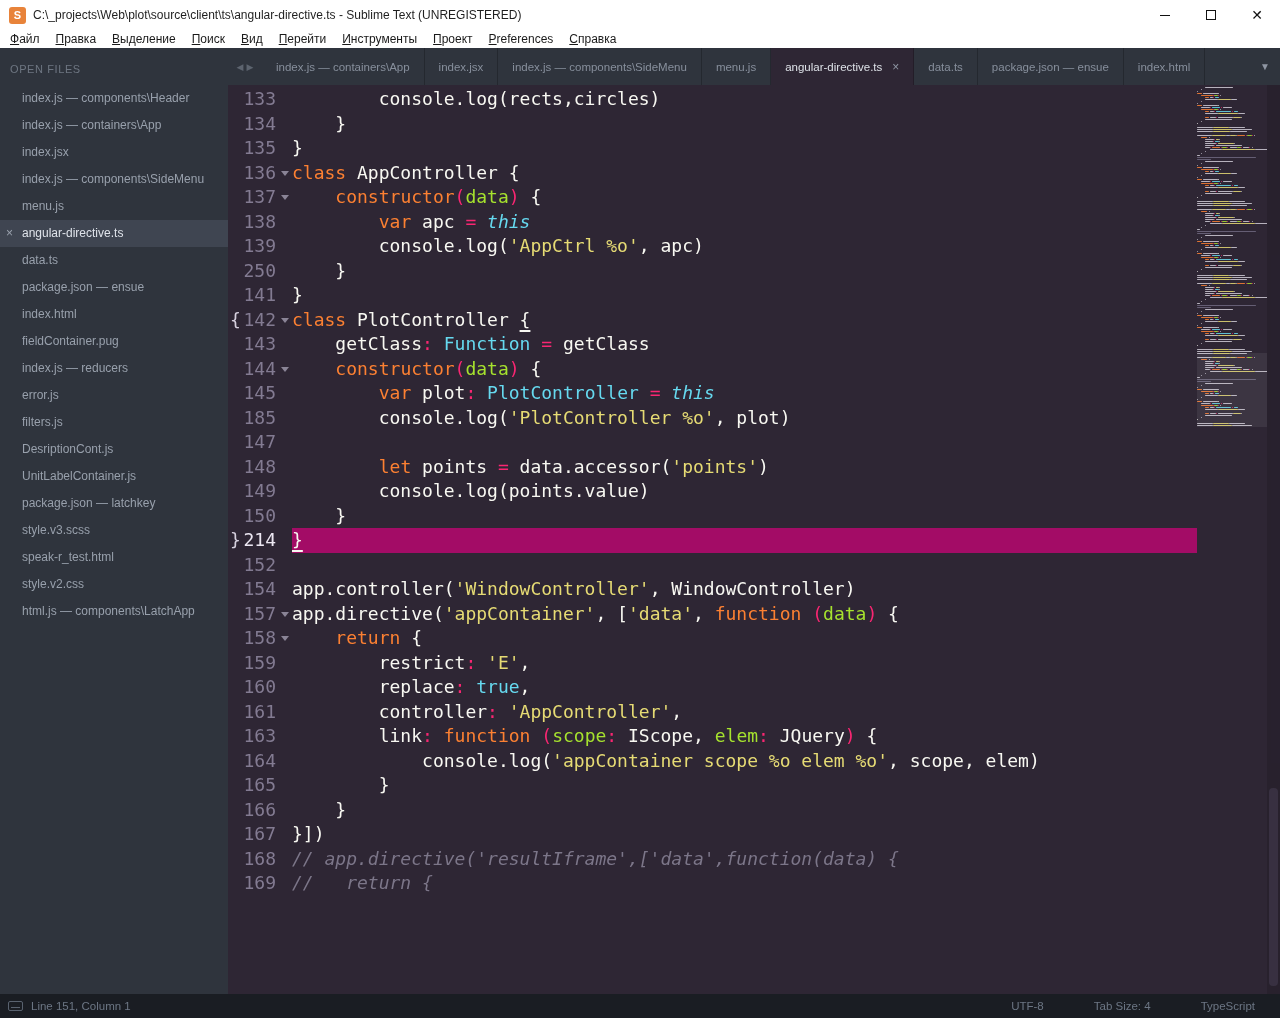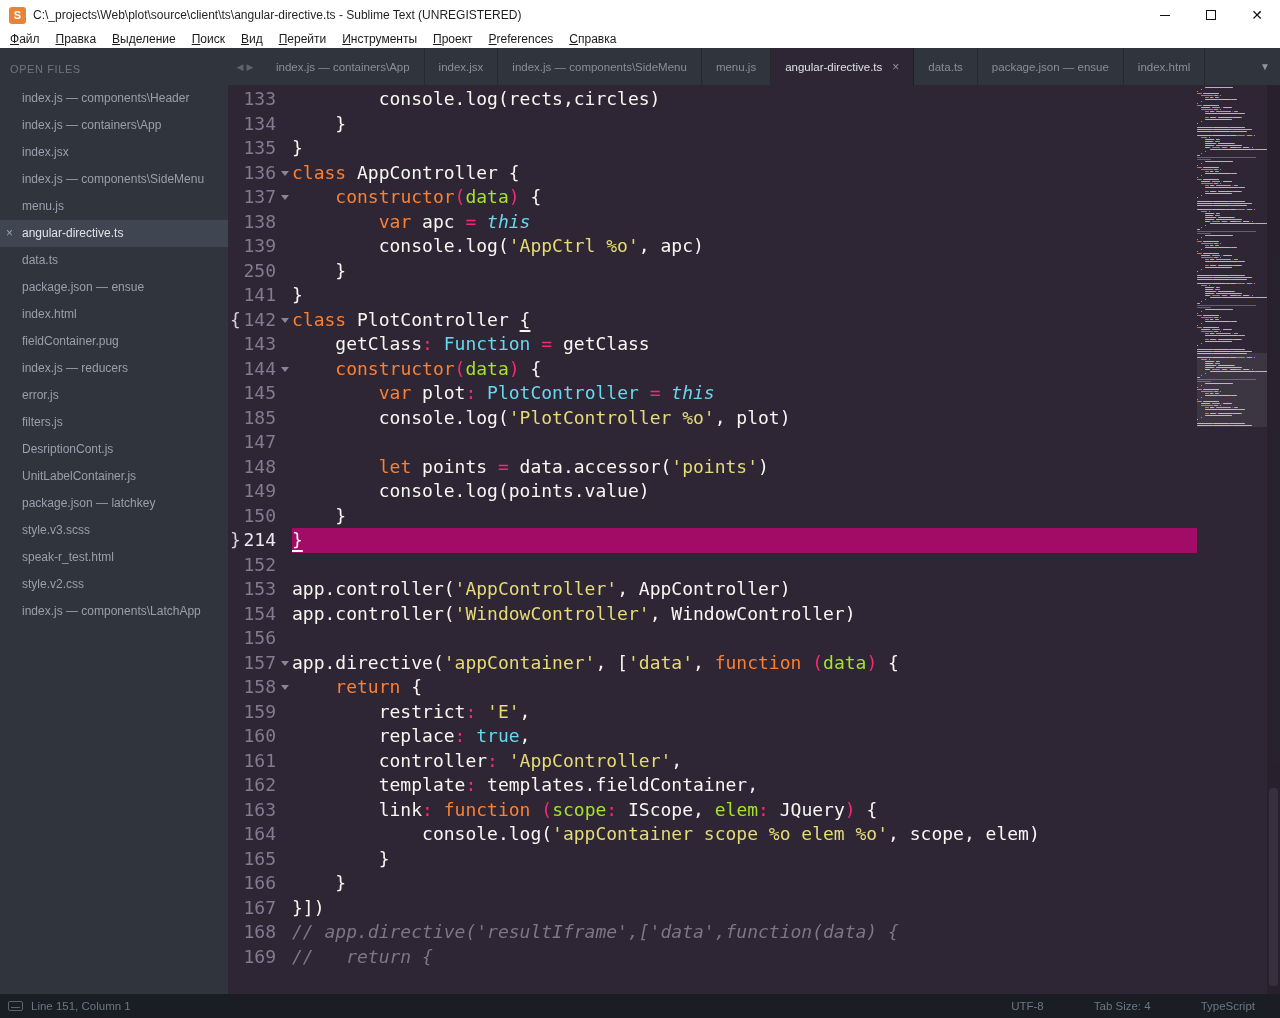--- a/index.html
+++ b/index.html
@@ -139,21 +139,21 @@
           <div class="file-item"><span>fieldContainer.pug</span></div>
           <div class="file-item"><span>index.js — reducers</span></div>
           <div class="file-item"><span>error.js</span></div>
           <div class="file-item"><span>filters.js</span></div>
           <div class="file-item"><span>DesriptionCont.js</span></div>
           <div class="file-item"><span>UnitLabelContainer.js</span></div>
           <div class="file-item"><span>package.json — latchkey</span></div>
           <div class="file-item"><span>style.v3.scss</span></div>
           <div class="file-item"><span>speak-r_test.html</span></div>
           <div class="file-item"><span>style.v2.css</span></div>
-          <div class="file-item"><span>index.js — components\LatchApp</span></div>
+          <div class="file-item"><span>html.js — components\LatchApp</span></div>
         </div>
     </div>
 
     <div class="right">
 
       <div class="tabbar">
         <div class="tab-scroll">
           <span>◀</span>
           <span>▶</span>
         </div>
@@ -345,40 +345,24 @@
               <span class="gutter">
                 <span class="g-icon"></span>
                 <span class="g-num">152</span>
                 <span class="g-fold"></span>
               </span>
               <span class="code-text"></span>
             </div>
             <div class="code-line">
               <span class="gutter">
                 <span class="g-icon"></span>
-                <span class="g-num">153</span>
-                <span class="g-fold"></span>
-              </span>
-              <span class="code-text"><span class="tk-t">app.controller(</span><span class="tk-s">'AppController'</span><span class="tk-t">, AppController)</span></span>
-            </div>
-            <div class="code-line">
-              <span class="gutter">
-                <span class="g-icon"></span>
                 <span class="g-num">154</span>
                 <span class="g-fold"></span>
               </span>
               <span class="code-text"><span class="tk-t">app.controller(</span><span class="tk-s">'WindowController'</span><span class="tk-t">, WindowController)</span></span>
-            </div>
-            <div class="code-line">
-              <span class="gutter">
-                <span class="g-icon"></span>
-                <span class="g-num">156</span>
-                <span class="g-fold"></span>
-              </span>
-              <span class="code-text"></span>
             </div>
             <div class="code-line">
               <span class="gutter">
                 <span class="g-icon"></span>
                 <span class="g-num">157</span>
                 <span class="g-fold on"></span>
               </span>
               <span class="code-text"><span class="tk-t">app.directive(</span><span class="tk-s">'appContainer'</span><span class="tk-t">, [</span><span class="tk-s">'data'</span><span class="tk-t">, </span><span class="tk-k">function</span><span class="tk-t"> </span><span class="tk-p">(</span><span class="tk-g">data</span><span class="tk-p">)</span><span class="tk-t"> {</span></span>
             </div>
             <div class="code-line">
@@ -405,28 +389,20 @@
               </span>
               <span class="code-text"><span class="tk-t">        replace</span><span class="tk-p">:</span><span class="tk-t"> </span><span class="tk-b">true</span><span class="tk-t">,</span></span>
             </div>
             <div class="code-line">
               <span class="gutter">
                 <span class="g-icon"></span>
                 <span class="g-num">161</span>
                 <span class="g-fold"></span>
               </span>
               <span class="code-text"><span class="tk-t">        controller</span><span class="tk-p">:</span><span class="tk-t"> </span><span class="tk-s">'AppController'</span><span class="tk-t">,</span></span>
-            </div>
-            <div class="code-line">
-              <span class="gutter">
-                <span class="g-icon"></span>
-                <span class="g-num">162</span>
-                <span class="g-fold"></span>
-              </span>
-              <span class="code-text"><span class="tk-t">        template</span><span class="tk-p">:</span><span class="tk-t"> templates.fieldContainer,</span></span>
             </div>
             <div class="code-line">
               <span class="gutter">
                 <span class="g-icon"></span>
                 <span class="g-num">163</span>
                 <span class="g-fold"></span>
               </span>
               <span class="code-text"><span class="tk-t">        link</span><span class="tk-p">:</span><span class="tk-t"> </span><span class="tk-k">function</span><span class="tk-t"> </span><span class="tk-p">(</span><span class="tk-g">scope</span><span class="tk-p">:</span><span class="tk-t"> IScope, </span><span class="tk-g">elem</span><span class="tk-p">:</span><span class="tk-t"> JQuery</span><span class="tk-p">)</span><span class="tk-t"> {</span></span>
             </div>
             <div class="code-line">

